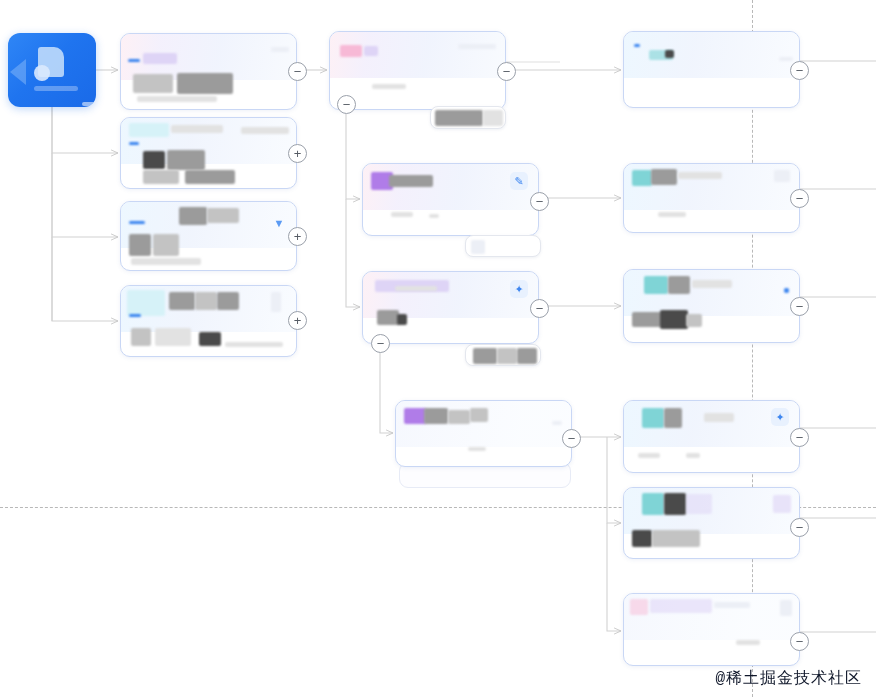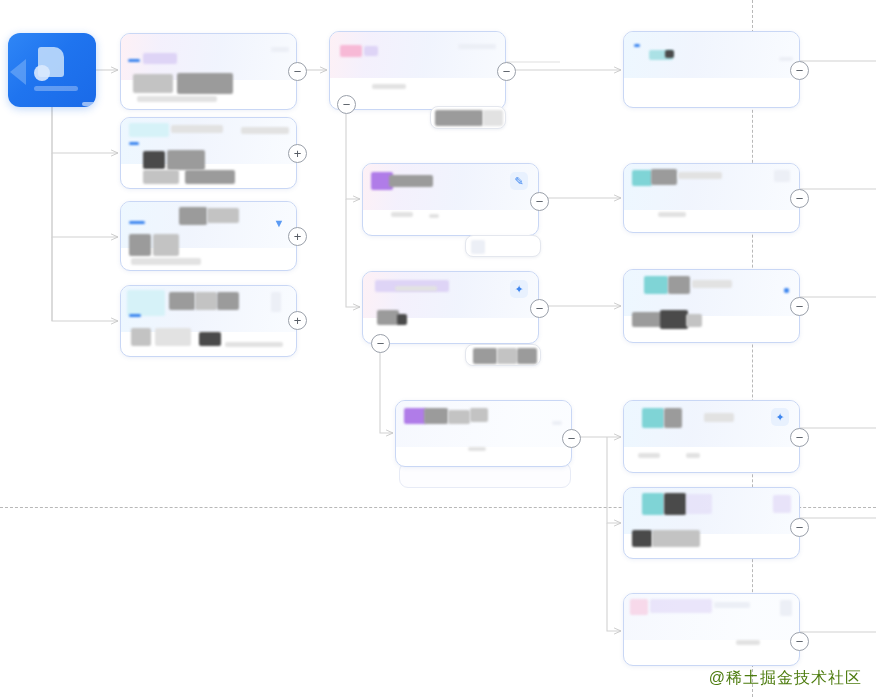--- a/index.html
+++ b/index.html
@@ -137,23 +137,23 @@
     font-family:"Liberation Sans", sans-serif;
     cursor:pointer;
     z-index:6;
     user-select:none;
   }
   .toggle span{display:block;margin-top:-1px;}
 
   
   .watermark{
     position:absolute;right:14px;bottom:8px;
-    color:#4d7c0f;
+    color:#0f172a;
     font-size:16px;
-    font-family:Liberation Sans, sans-serif;
+    font-family:Liberation Mono, monospace;
     letter-spacing:1px;
     white-space:nowrap;
   }
 </style>
 </head>
 <body>
 
 <div id="canvas">
 
   <svg class="wire-layer" width="876" height="697" viewBox="0 0 876 697">

